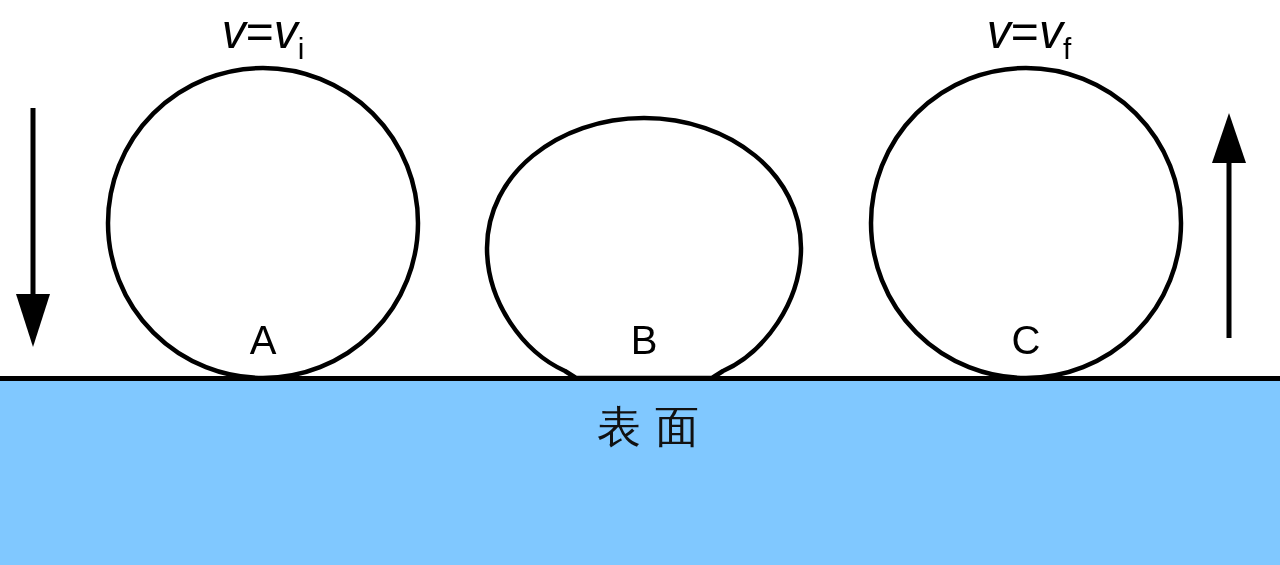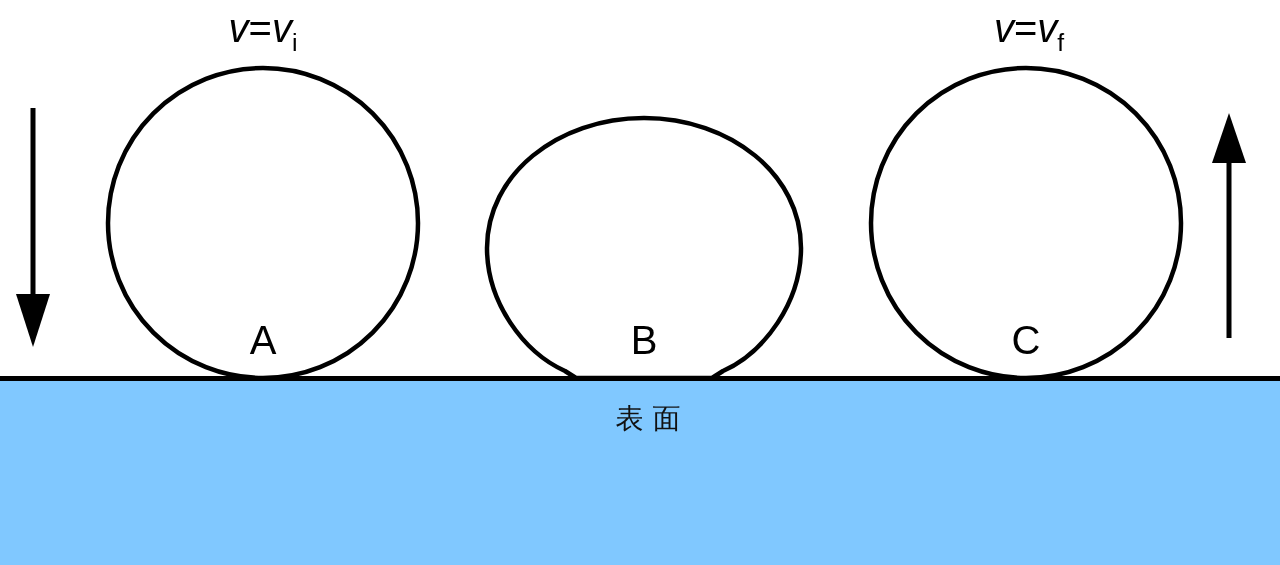--- a/index.html
+++ b/index.html
@@ -21,21 +21,21 @@
     position: absolute;
     left: 0;
     top: 0;
     width: 1280px;
     height: 565px;
     display: block;
   }
   .vlabel {
     position: absolute;
     font-family: "Liberation Sans", sans-serif;
-    font-size: 40px;
+    font-size: 48px;
     color: #000000;
     white-space: nowrap;
     line-height: 1;
     text-align: center;
   }
   .vlabel .var {
     font-style: italic;
   }
   .vlabel .sub {
     font-size: 0.62em;
@@ -48,21 +48,21 @@
     font-family: "Liberation Sans", sans-serif;
     font-size: 40px;
     color: #000000;
     line-height: 1;
     text-align: center;
     white-space: nowrap;
   }
   #surface-word {
     position: absolute;
     font-family: "DejaVu Sans", sans-serif;
-    font-size: 28px;
+    font-size: 44px;
     color: #111111;
     line-height: 1;
     white-space: pre;
     text-align: center;
   }
 </style>
 </head>
 <body>
 
 <div id="stage">

